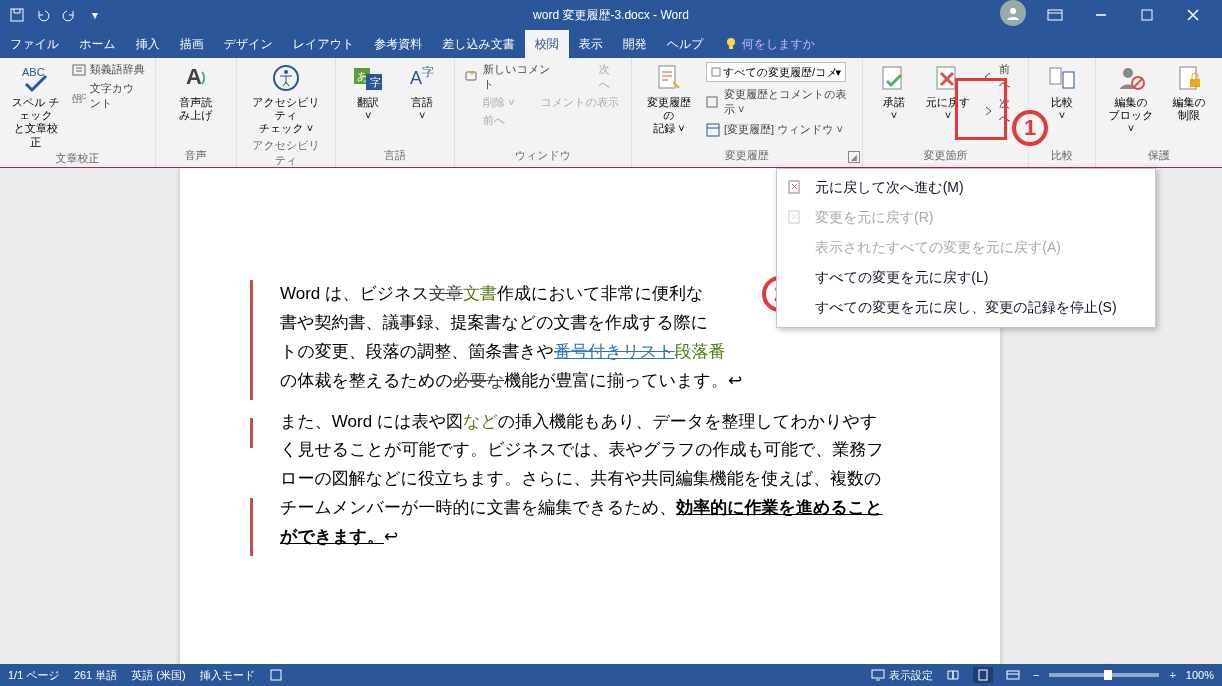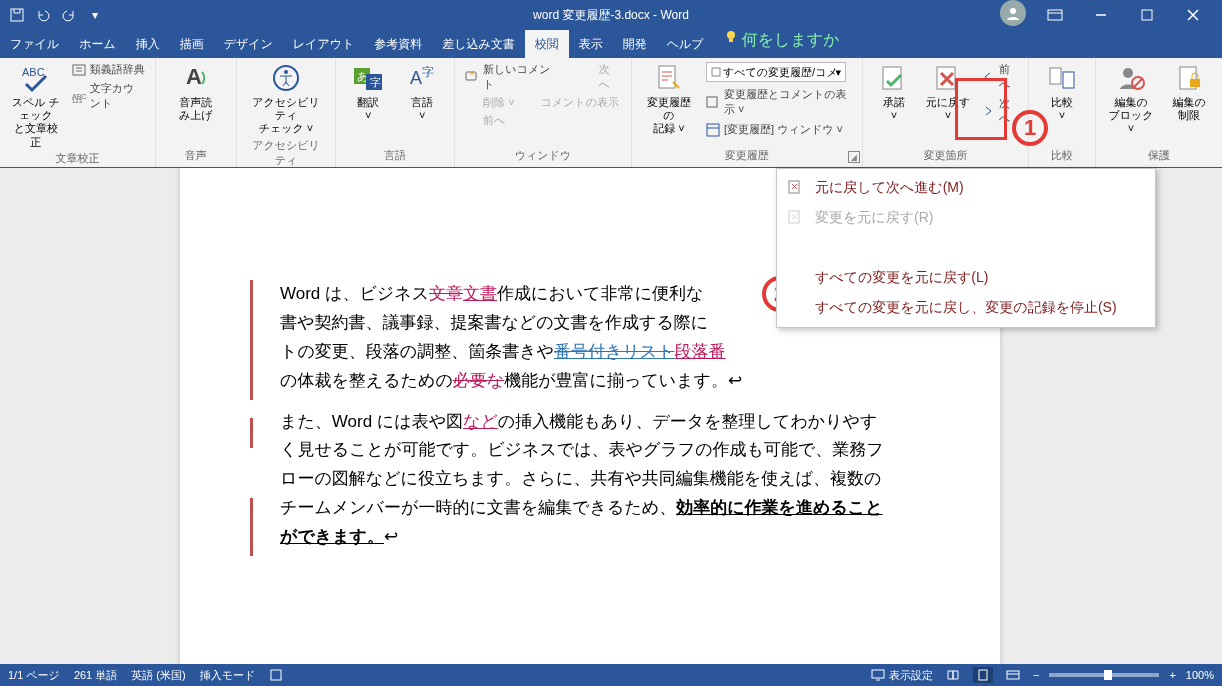--- a/index.html
+++ b/index.html
@@ -7,21 +7,21 @@
 .titlebar{height:30px;background:#2b579a;color:#fff;display:flex;align-items:center;padding:0 6px;position:relative}
 .titlebar .qa{display:flex;gap:4px;align-items:center}
 .titlebar .qa-btn{width:22px;height:22px;display:inline-flex;align-items:center;justify-content:center;color:#fff}
 .titlebar .title{position:absolute;left:50%;transform:translateX(-50%);font-size:12px}
 .titlebar .wincontrols{margin-left:auto;display:flex;gap:0}
 .titlebar .wincontrols .btn{width:46px;height:30px;display:inline-flex;align-items:center;justify-content:center}
 .titlebar .avatar{width:26px;height:26px;border-radius:50%;background:#9aa;display:inline-flex;align-items:center;justify-content:center;margin-right:6px}
 .menubar{height:28px;background:#2b579a;display:flex;align-items:stretch;color:#fff}
 .menubar .tab{padding:0 10px;display:flex;align-items:center;font-size:12px;cursor:pointer}
 .menubar .tab.active{background:#f3f3f3;color:#2b579a}
-.menubar .tell{display:flex;gap:4px;padding:0 10px;color:#86efac;font-size:16px}
+.menubar .tell{display:flex;align-items:center;gap:4px;padding:0 10px;color:#c4b5fd;font-size:12px}
 .menubar .bulb{width:14px;height:14px}
 .ribbon{height:110px;background:#f3f3f3;border-bottom:1px solid #be185d;display:flex}
 .group{border-right:1px solid #e1e1e1;padding:4px 10px 0 10px;display:flex;flex-direction:column;align-items:center;position:relative}
 .group .body{display:flex;align-items:flex-start;gap:10px;flex:1}
 .group .label{font-size:11px;color:#666;text-align:center;padding:2px 0 4px 0;width:100%}
 .bigbtn{display:flex;flex-direction:column;align-items:center;width:60px;text-align:center;gap:2px;cursor:pointer}
 .bigbtn .ico{width:32px;height:32px;display:flex;align-items:center;justify-content:center}
 .bigbtn .txt{font-size:11px;line-height:1.2}
 .smalllist{display:flex;flex-direction:column;gap:4px}
 .smallbtn{display:flex;align-items:center;gap:4px;font-size:11px;color:#444;cursor:pointer}
@@ -29,25 +29,25 @@
 .smallbtn .ico{width:14px;height:14px;flex:none}
 .combo{border:1px solid #bbb;background:#fff;height:20px;display:flex;align-items:center;padding:0 4px;font-size:11px;width:140px;justify-content:space-between}
 .launcher{position:absolute;right:2px;bottom:4px;width:12px;height:12px;border:1px solid #888;font-size:8px;display:flex;align-items:center;justify-content:center;color:#888}
 .redbox{border:3px solid #e53935;position:absolute;pointer-events:none}
 .redcircle{position:absolute;width:36px;height:36px;border:4px solid #e53935;border-radius:50%;display:flex;align-items:center;justify-content:center;color:#e53935;font-weight:bold;font-size:22px;background:transparent;pointer-events:none}
 .doc-bg{position:absolute;left:0;right:0;top:168px;bottom:22px;background:#ececec;overflow:hidden}
 .page{position:absolute;left:180px;top:0;width:820px;height:900px;background:#fff;box-shadow:0 0 6px rgba(0,0,0,.2)}
 .docbody{position:absolute;left:280px;top:280px;width:640px;font-family:"MS Mincho","Yu Mincho",serif;font-size:17px;line-height:1.7;color:#000}
 .docbody p{margin-bottom:0}
 .changebar{position:absolute;left:250px;width:3px;background:#c0504d}
-.strike-red{color:#be185d;text-decoration:line-through}
-.ins-blue{color:#be185d;text-decoration:underline}
+.strike-red{color:#404040;text-decoration:line-through}
+.ins-blue{color:#4d7c0f;}
 .underline-bold{text-decoration:underline;font-weight:bold}
 .menu{position:absolute;background:#fff;border:1px solid #c7c7c7;box-shadow:2px 2px 6px rgba(0,0,0,.25);padding:4px 0;z-index:50}
-.menu .item{display:flex;align-items:center;gap:10px;padding:6px 18px 6px 10px;font-size:14px;color:#7f1d1d;cursor:pointer}
+.menu .item{display:flex;align-items:center;gap:10px;padding:6px 18px 6px 10px;font-size:14px;color:#0f172a;cursor:pointer}
 .menu .item .ico{width:18px;height:18px;flex:none}
 .menu .item.disabled{color:#aaa}
 .statusbar{position:absolute;left:0;right:0;bottom:0;height:22px;background:#2b579a;color:#fff;display:flex;align-items:center;font-size:11px;padding:0 8px;gap:14px}
 .statusbar .right{margin-left:auto;display:flex;align-items:center;gap:10px}
 .viewbtn{width:20px;height:16px;display:inline-flex;align-items:center;justify-content:center;border:1px solid transparent}
 .viewbtn.active{background:#1e3f73}
 .slider{width:110px;height:4px;background:#8ea8cc;position:relative}
 .slider .thumb{position:absolute;top:-3px;left:50%;width:8px;height:10px;background:#fff}
 svg{display:block}
 </style>
@@ -434,20 +434,21 @@
     <span class="ico">
         <svg width="16" height="16" viewBox="0 0 16 16">
           <rect x="2" y="2" width="10" height="12" fill="none" stroke="#ccc"></rect>
           <path d="M5 5l5 5M10 5l-5 5" stroke="#ddd"></path>
         </svg>
       </span>
     <span>変更を元に戻す(R)</span>
   </div>
   <div class="item disabled">
     <span class="ico"></span>
+    <span>表示されたすべての変更を元に戻す(A)</span>
   </div>
   <div class="item">
     <span class="ico"></span>
     <span>すべての変更を元に戻す(L)</span>
   </div>
   <div class="item">
     <span class="ico"></span>
     <span>すべての変更を元に戻し、変更の記録を停止(S)</span>
   </div>
 </div>

